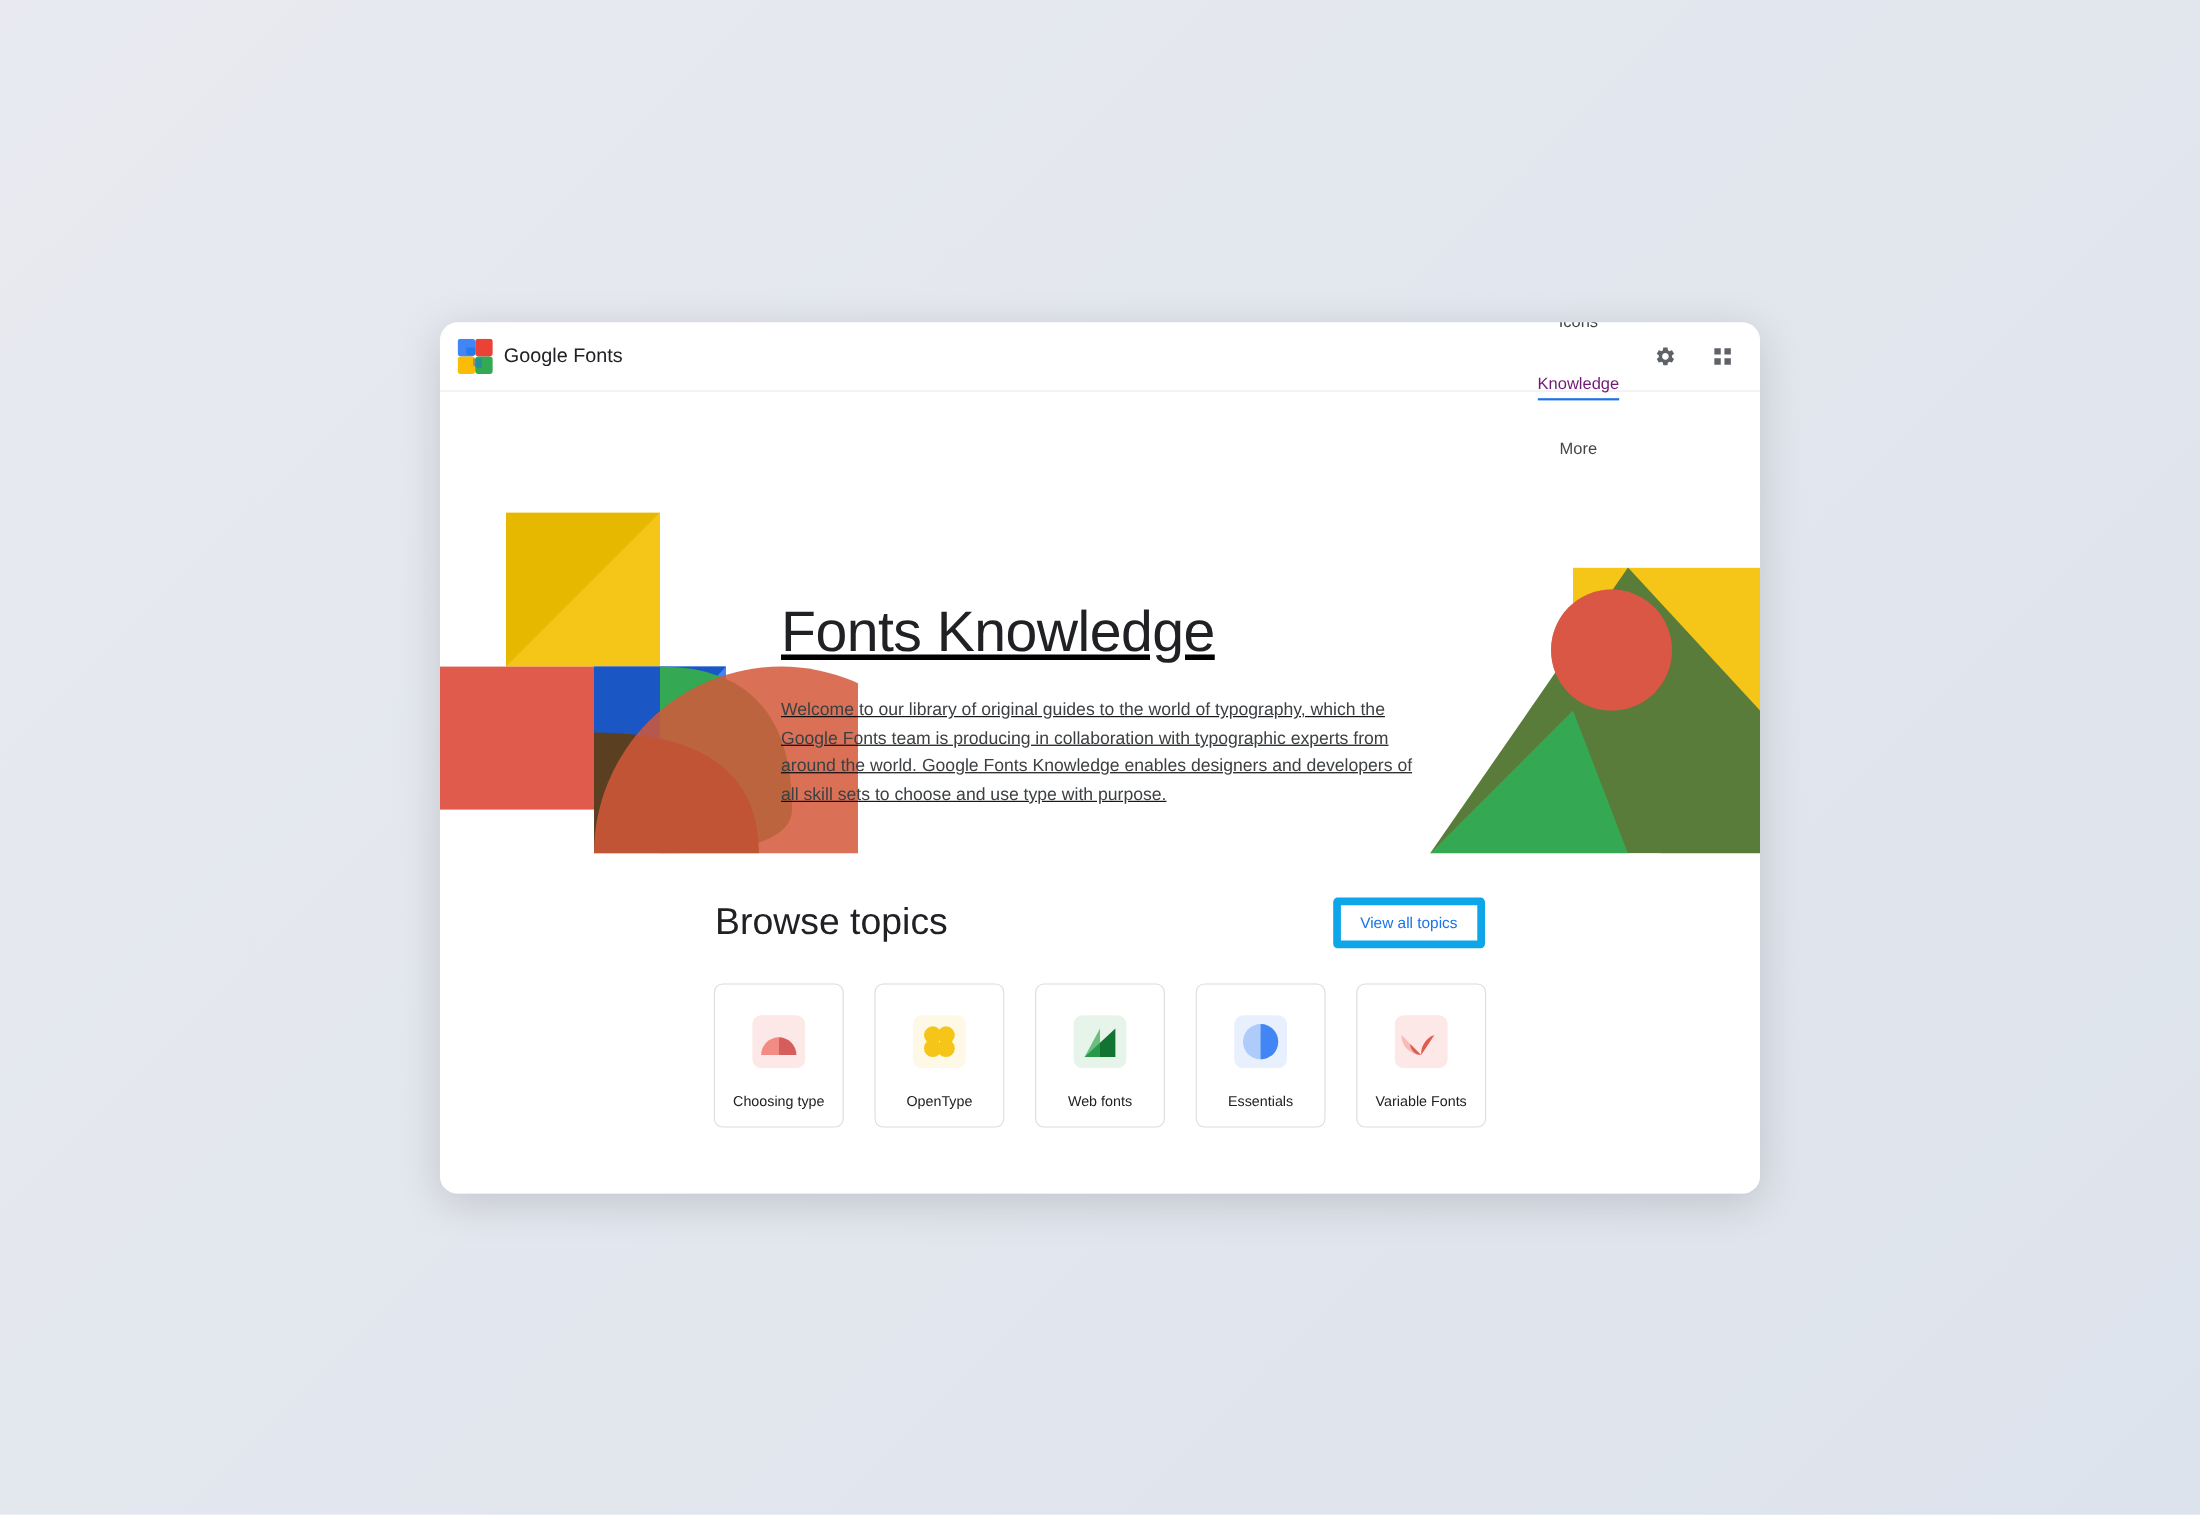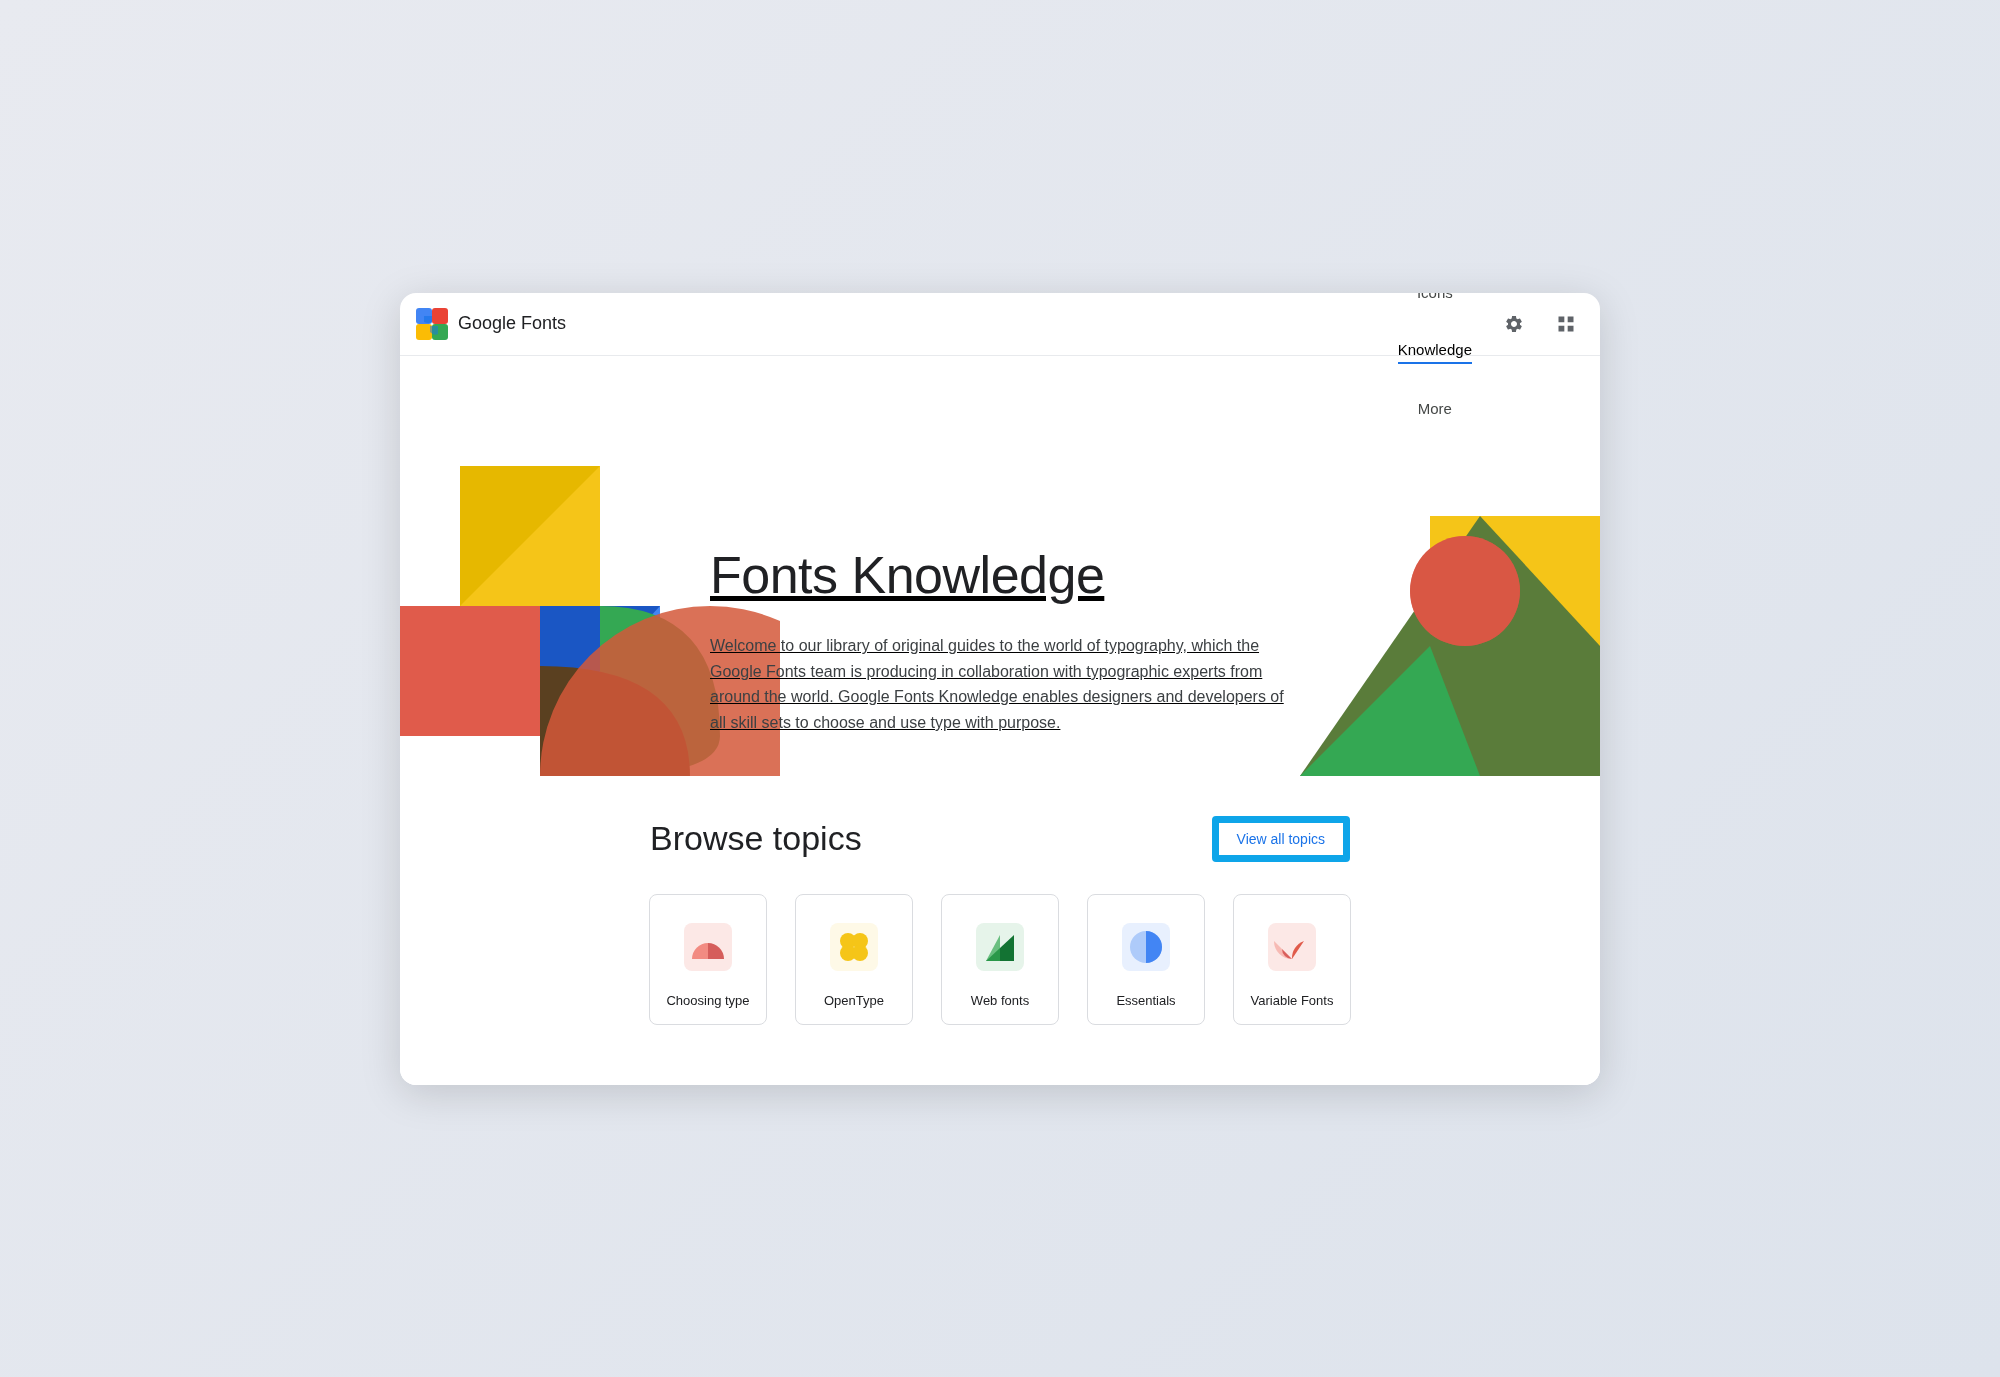--- a/index.html
+++ b/index.html
@@ -63,21 +63,21 @@
 
     .nav-link {
       font-size: 15px;
       color: #444746;
       text-decoration: none;
       cursor: pointer;
       padding-bottom: 4px;
     }
 
     .nav-link.active {
-      color: #000000;
+      color: #701a75;
       border-bottom: 2px solid #1a73e8;
       font-weight: 500;
     }
 
     .nav-icons {
       display: flex;
       align-items: center;
       gap: 16px;
     }
 

